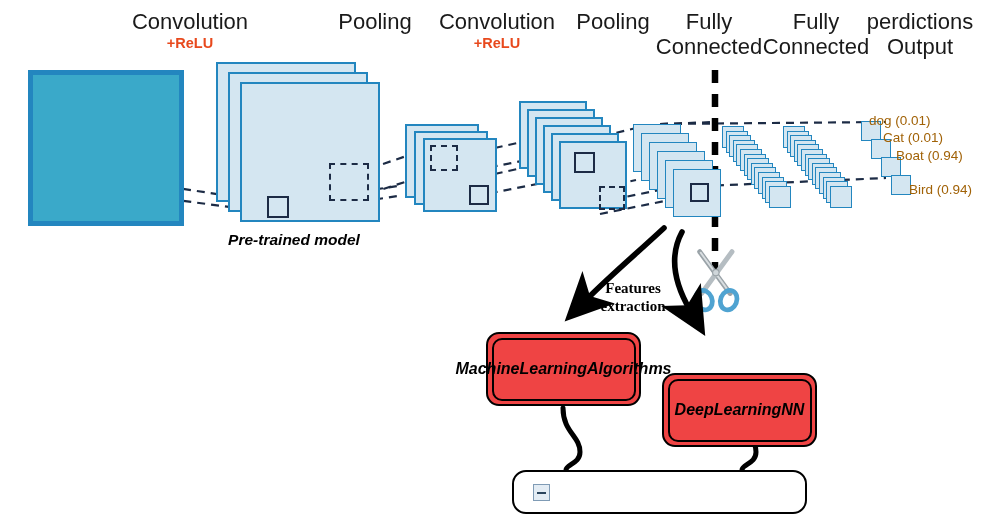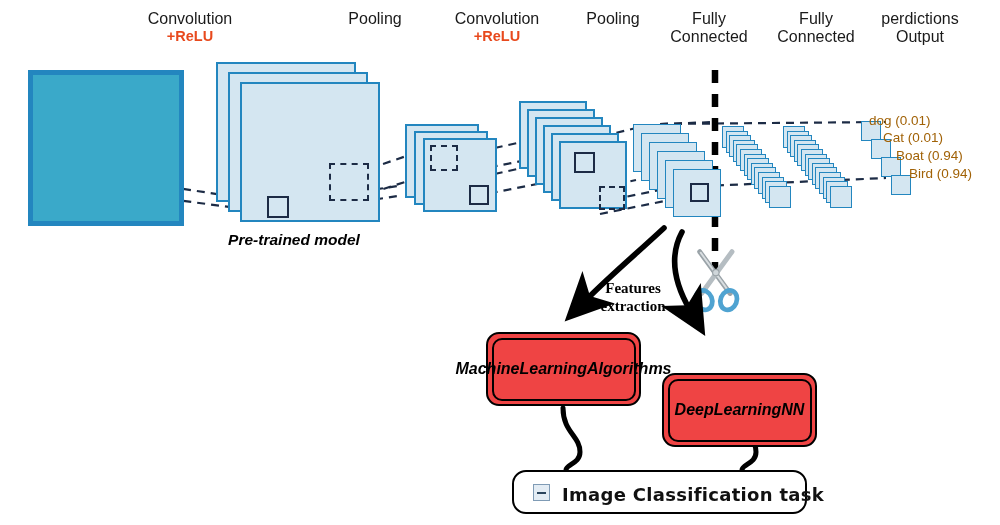--- a/index.html
+++ b/index.html
@@ -3,21 +3,21 @@
 <meta charset="utf-8">
 <style>
   html,body{margin:0;padding:0;background:#fff;}
   body{width:1000px;height:525px;position:relative;overflow:hidden;
        font-family:"Liberation Sans",sans-serif;color:#111;}
   #stage{position:absolute;left:0;top:0;width:1000px;height:525px;}
   #svgroot{position:absolute;left:0;top:0;width:1000px;height:525px;}
 
   
   .hdr{position:absolute;text-align:center;line-height:1.12;}
-  .hdr .t1{font-size:16px;color:#1a1a1a;white-space:nowrap;}
+  .hdr .t1{font-size:22px;color:#1a1a1a;white-space:nowrap;}
   .hdr .t2{font-size:14.5px;color:#e8491d;font-weight:600;white-space:nowrap;}
 
   
   .plane{position:absolute;background:#d4e6f1;border:2.5px solid #2386bf;box-sizing:border-box;}
   .plane.sm{border-width:2px;}
   .plane.xs{border-width:1.6px;}
   .marker{position:absolute;border:2.2px solid #1c2b45;box-sizing:border-box;background:transparent;}
   .dashbox{position:absolute;border:2.4px dashed #1c2b45;box-sizing:border-box;background:transparent;}
 
   
@@ -254,21 +254,21 @@
   <div id="outsq">
       <div class="plane xs" style="position: absolute; left: 861px; top: 121px; width: 20px; height: 20px;"></div>
       <div class="plane xs" style="position: absolute; left: 871px; top: 139px; width: 20px; height: 20px;"></div>
       <div class="plane xs" style="position: absolute; left: 881px; top: 157px; width: 20px; height: 20px;"></div>
       <div class="plane xs" style="position: absolute; left: 891px; top: 175px; width: 20px; height: 20px;"></div>
     </div>
 
   <div class="predlbl" style="left:869px;top:113px;">dog (0.01)</div>
   <div class="predlbl" style="left:883px;top:130px;">Cat (0.01)</div>
   <div class="predlbl" style="left:896px;top:148px;">Boat (0.94)</div>
-  <div class="predlbl" style="left:909px;top:166px;">Bird (0.94)</div>
+  <div class="predlbl" style="left:909px;top:182px;">Bird (0.94)</div>
 
   <div id="pretrained">Pre-trained model</div>
 
   <div id="featlbl">
     <div>Features</div>
     <div>extraction</div>
   </div>
 
   <div class="dbox" style="left:486px;top:332px;width:155px;height:74px;">
     <div class="inner">
@@ -280,16 +280,15 @@
   <div class="dbox" style="left:662px;top:332px;width:155px;height:74px;margin-top:41px;">
     <div class="inner">
         <div>Deep</div>
         <div>Learning</div>
         <div>NN</div>
       </div>
   </div>
 
   <div id="taskbox">
     <div id="minusicon"></div>
-    <div class="label">Image Classification task</div>
   </div>
 
 </div>
 
 </body></html>

